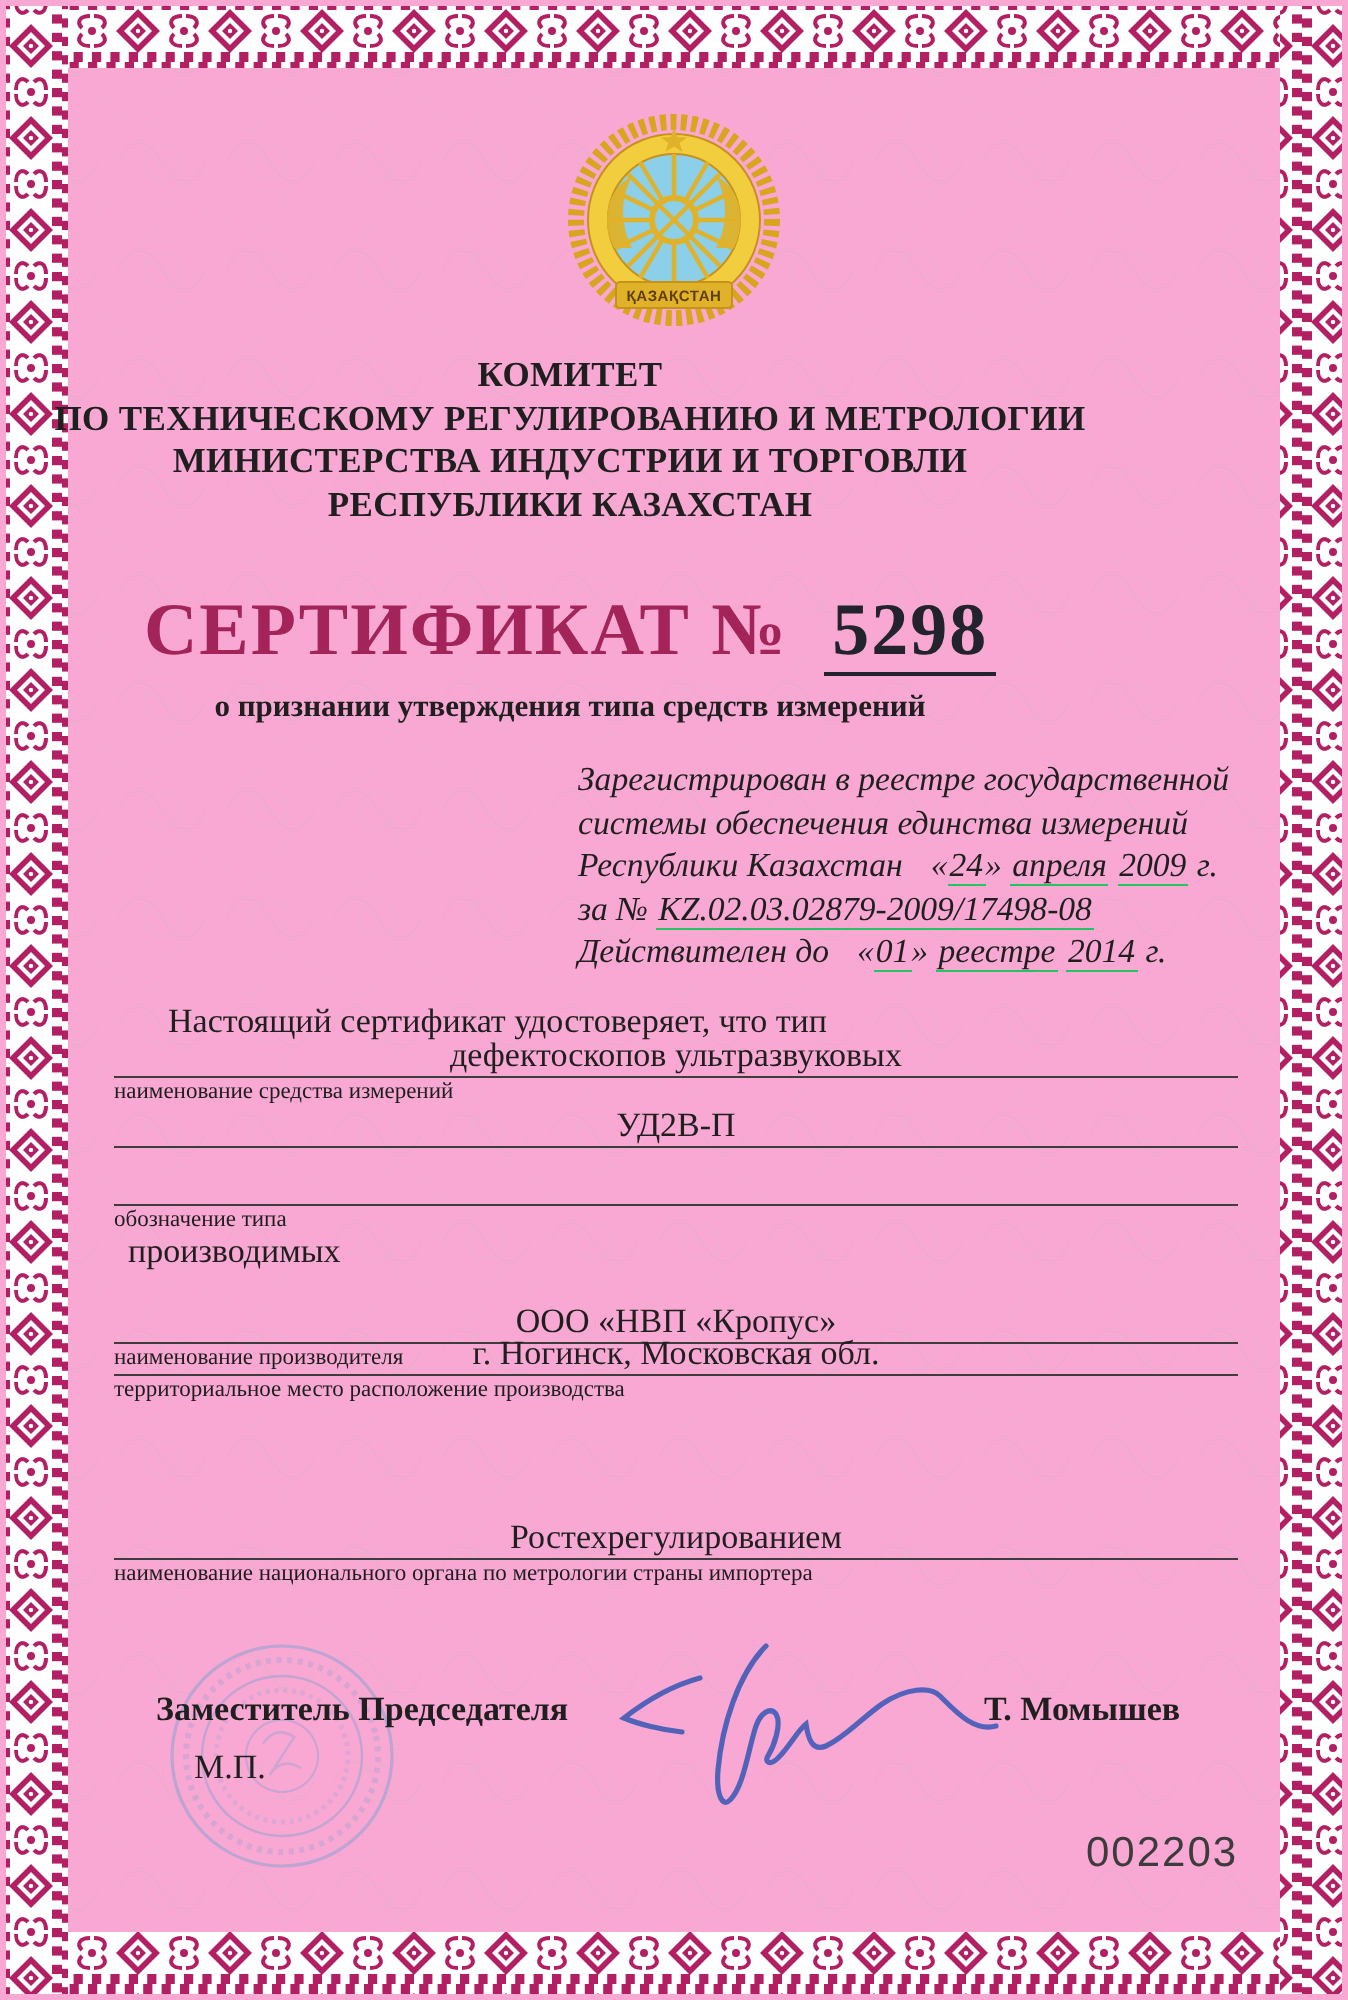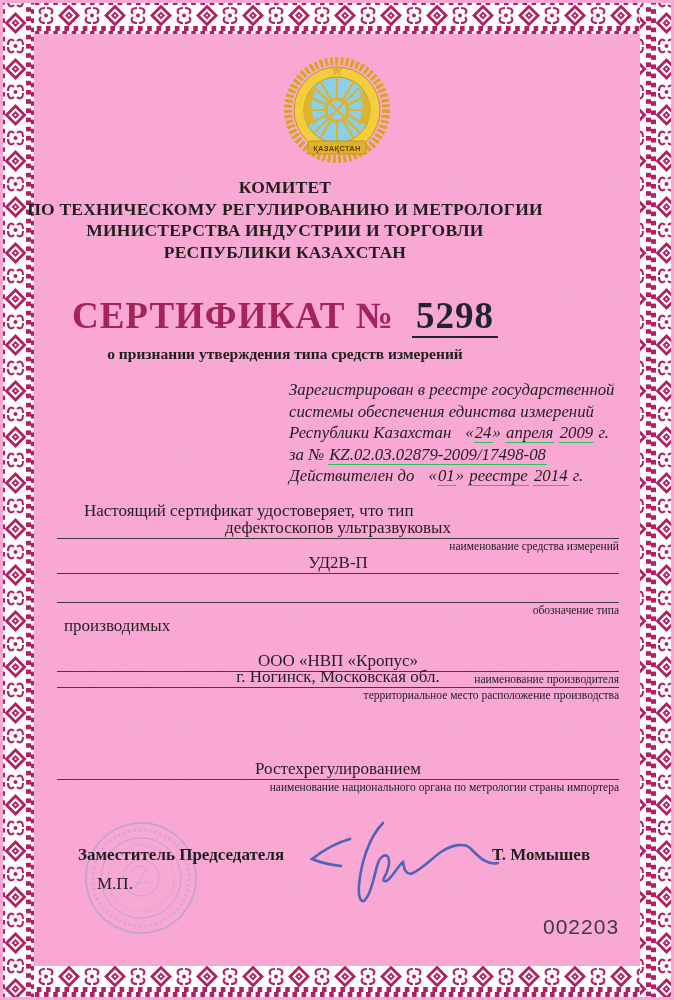--- a/index.html
+++ b/index.html
@@ -16,21 +16,21 @@
   .t-label{color:#a32459;}
   .t-num{color:#23232e;border-bottom:2.5px solid #23232e;padding:0 4px;margin-left:8px;}
   .subtitle{top:345px;font-weight:bold;font-size:15.5px;}
   .regblock{left:289px;top:379px;width:340px;font-size:16.8px;line-height:21.6px;font-style:italic;}
   .u{border-bottom:1px solid #22c55e;padding:0 1px;}
   .ml2{margin-left:14px;}
   .statement{left:84px;top:501px;font-size:17px;}
   .field{left:57px;width:562px;}
   .fvalue{text-align:center;font-size:17px;line-height:21px;}
   .frule{border-top:1px solid #3d3d3d;height:0;}
-  .fcap{text-align:right;font-size:11.5px;line-height:14px;color:#1d1d1d;}
+  .fcap{text-align:left;font-size:11.5px;line-height:14px;color:#1d1d1d;}
   .producedby{left:64px;top:616px;font-size:17px;}
   .paragraph{left:62px;top:711px;width:558px;font-size:17px;line-height:25px;}
   .jline{text-align:justify;text-align-last:justify;}
   .signer-title{left:78px;top:845px;font-weight:bold;font-size:17px;}
   .signer-name{left:492px;top:845px;font-weight:bold;font-size:17px;}
   .seal{left:97px;top:874px;font-size:17px;}
   .form-number{left:543px;top:915px;font-family:"Liberation Sans","DejaVu Sans",sans-serif;
     font-size:21px;color:#3c3c3c;letter-spacing:1px;}
 </style>
 </head>

